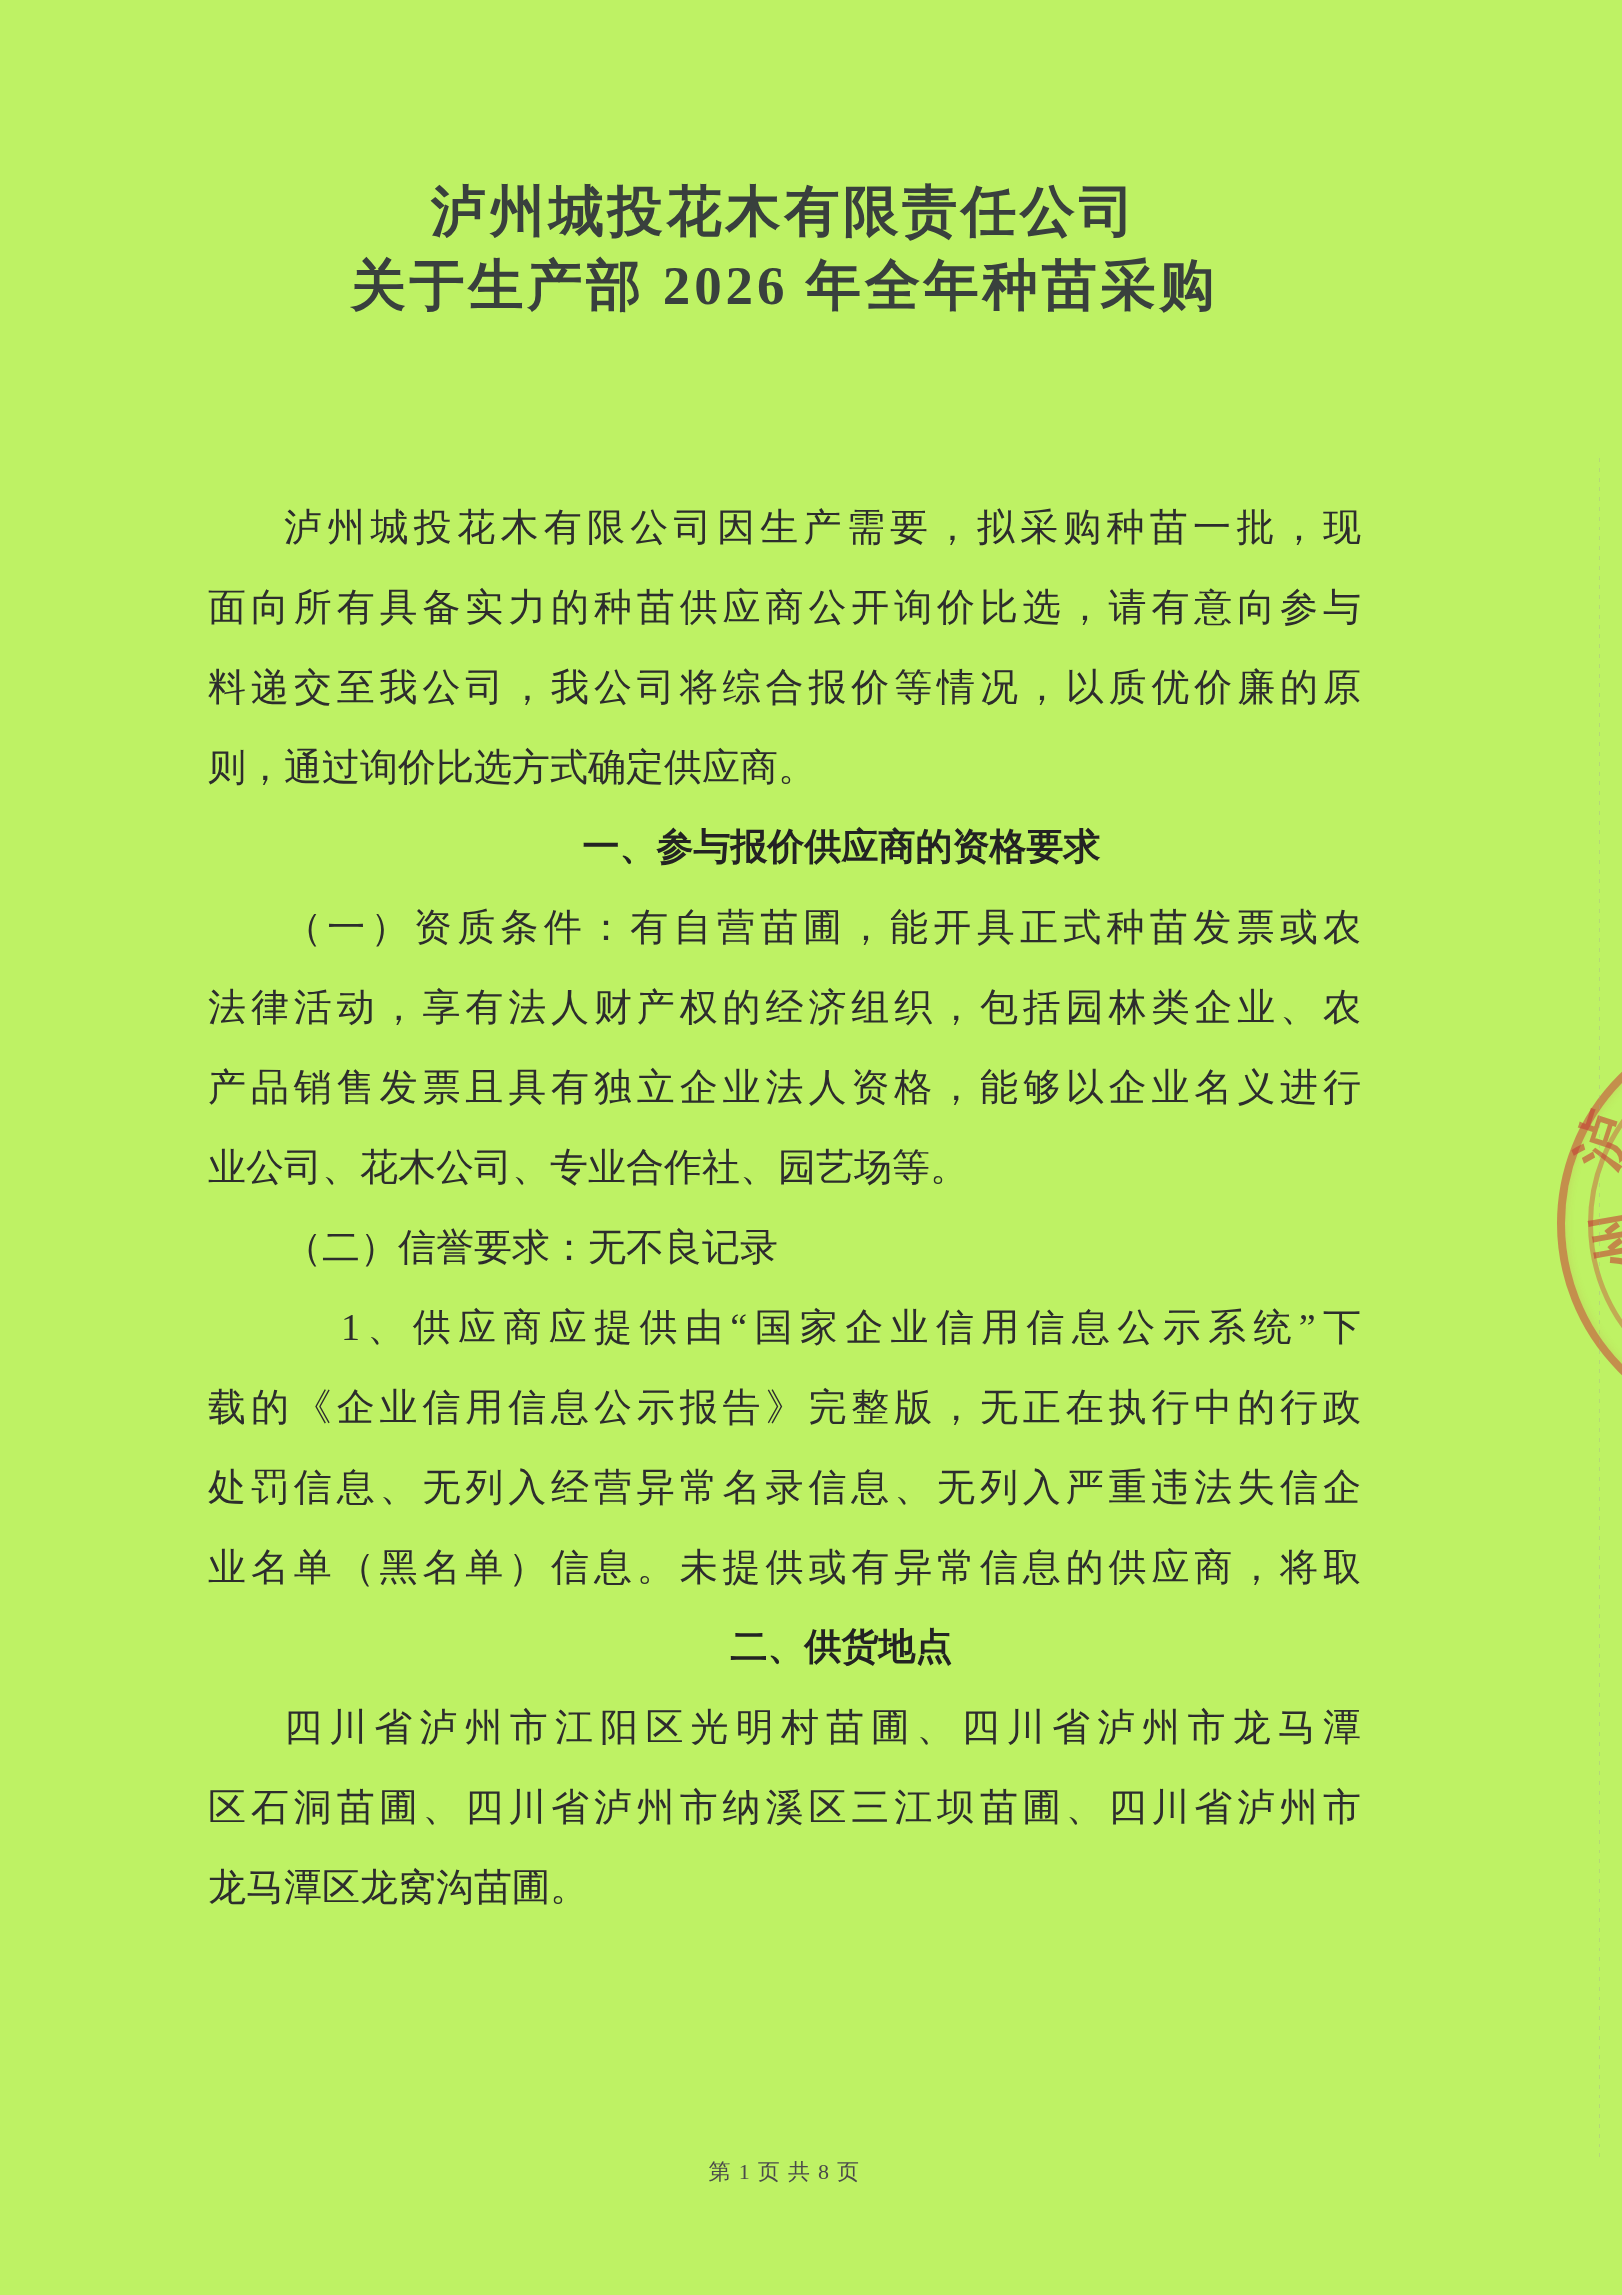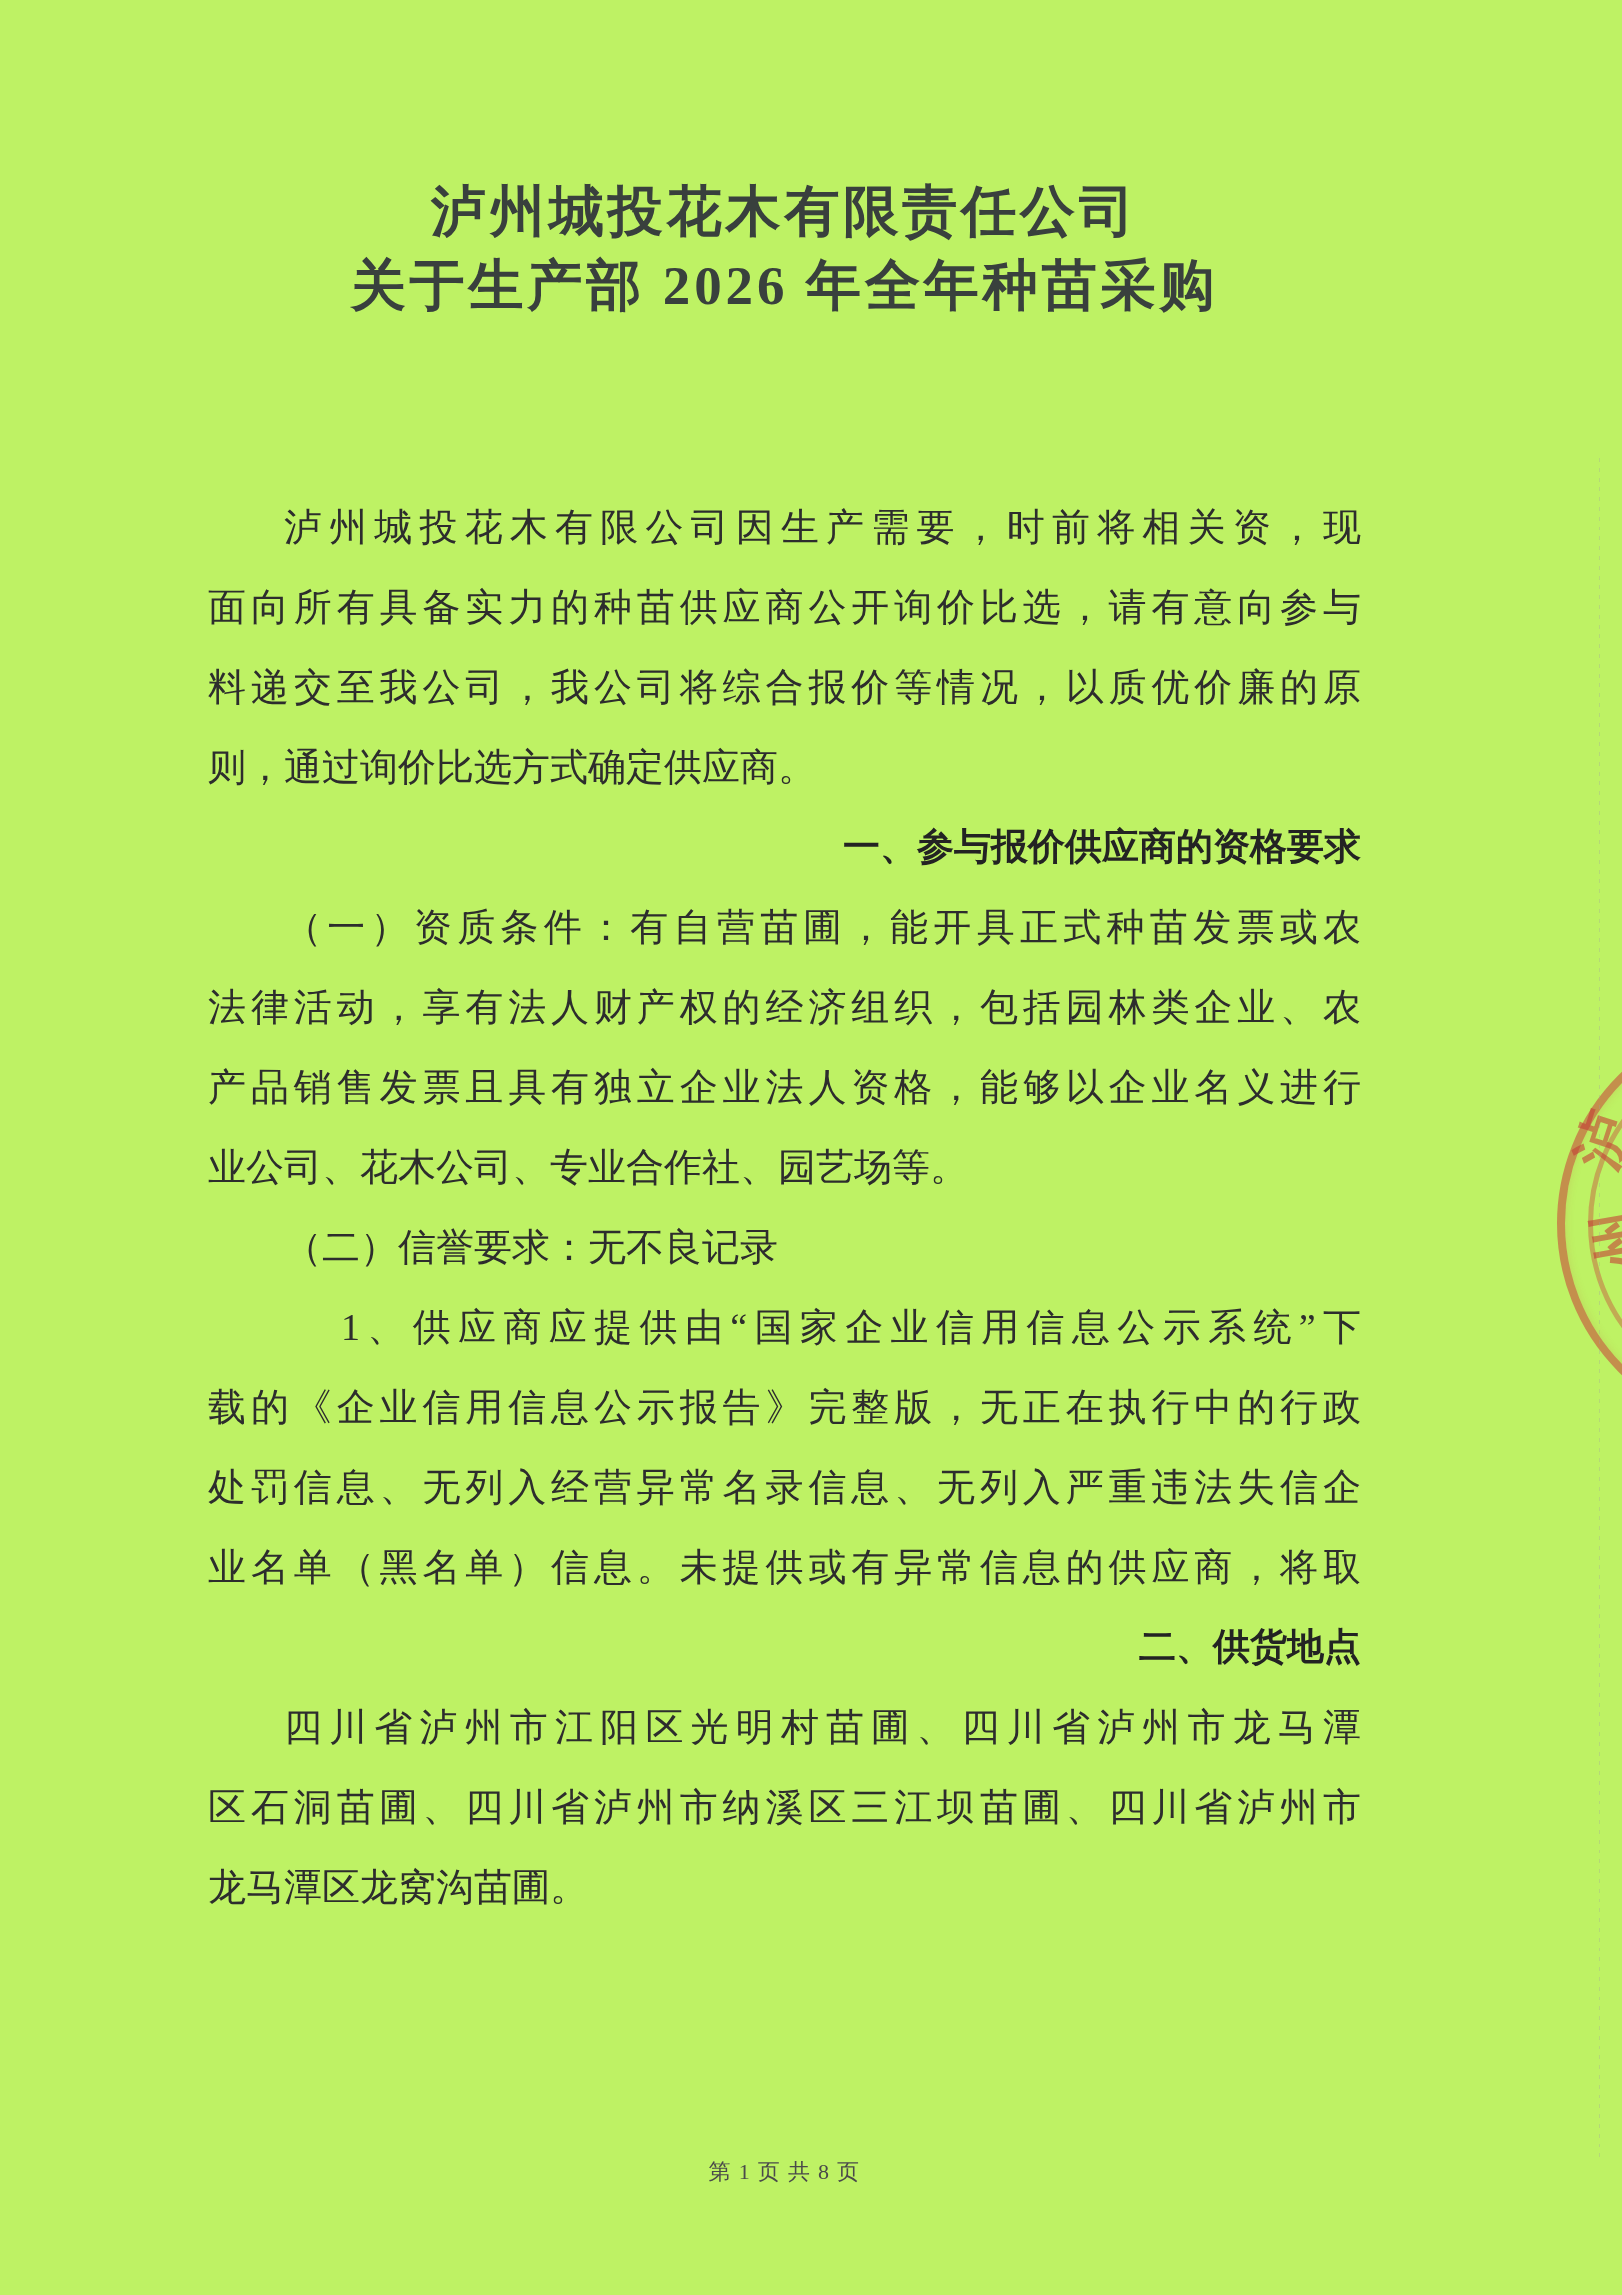--- a/index.html
+++ b/index.html
@@ -33,21 +33,21 @@
   }
   .j{text-align-last:justify;}
   .ind2{padding-left:76px;}
   .sub{padding-left:133px;}
   .heading{
     padding-left:114px;
     font-family:Liberation Serif, serif;
     font-weight:700;
     font-size:37px;
     color:#232323;
-    text-align:right;
+    text-align:center;
   }
   .footer{
     position:absolute;left:208px;top:2157px;width:1153px;
     text-align:center;
     font-size:22px;
     color:#4a4a4a;
     letter-spacing:1.3px;
   }
   
   .stamp{
@@ -84,21 +84,21 @@
 <body>
 
 <div class="page">
 
   <div class="title-block">
     <div class="title-line">泸州城投花木有限责任公司</div>
     <div class="title-line">关于生产部 2026 年全年种苗采购</div>
   </div>
 
   <div class="body-block">
-      <div class="line j ind2">泸州城投花木有限公司因生产需要，时前将相关资，现</div>
+      <div class="line j ind2">泸州城投花木有限公司因生产需要，拟采购种苗一批，现</div>
       <div class="line j">面向所有具备实力的种苗供应商公开询价比选，请有意向参与</div>
       <div class="line j">料递交至我公司，我公司将综合报价等情况，以质优价廉的原</div>
       <div class="line">则，通过询价比选方式确定供应商。</div>
       <div class="line heading">一、参与报价供应商的资格要求</div>
       <div class="line j ind2">（一）资质条件：有自营苗圃，能开具正式种苗发票或农</div>
       <div class="line j">法律活动，享有法人财产权的经济组织，包括园林类企业、农</div>
       <div class="line j">产品销售发票且具有独立企业法人资格，能够以企业名义进行</div>
       <div class="line">业公司、花木公司、专业合作社、园艺场等。</div>
       <div class="line ind2">（二）信誉要求：无不良记录</div>
       <div class="line j sub">1、供应商应提供由“国家企业信用信息公示系统”下</div>

